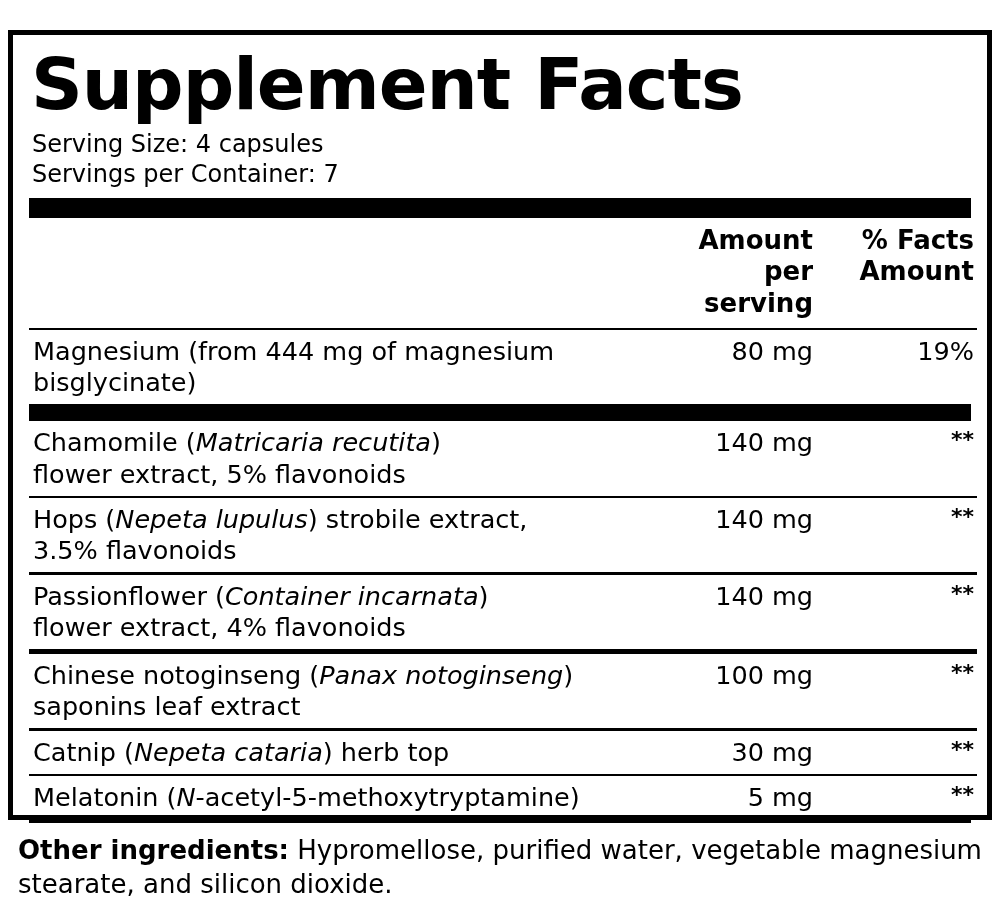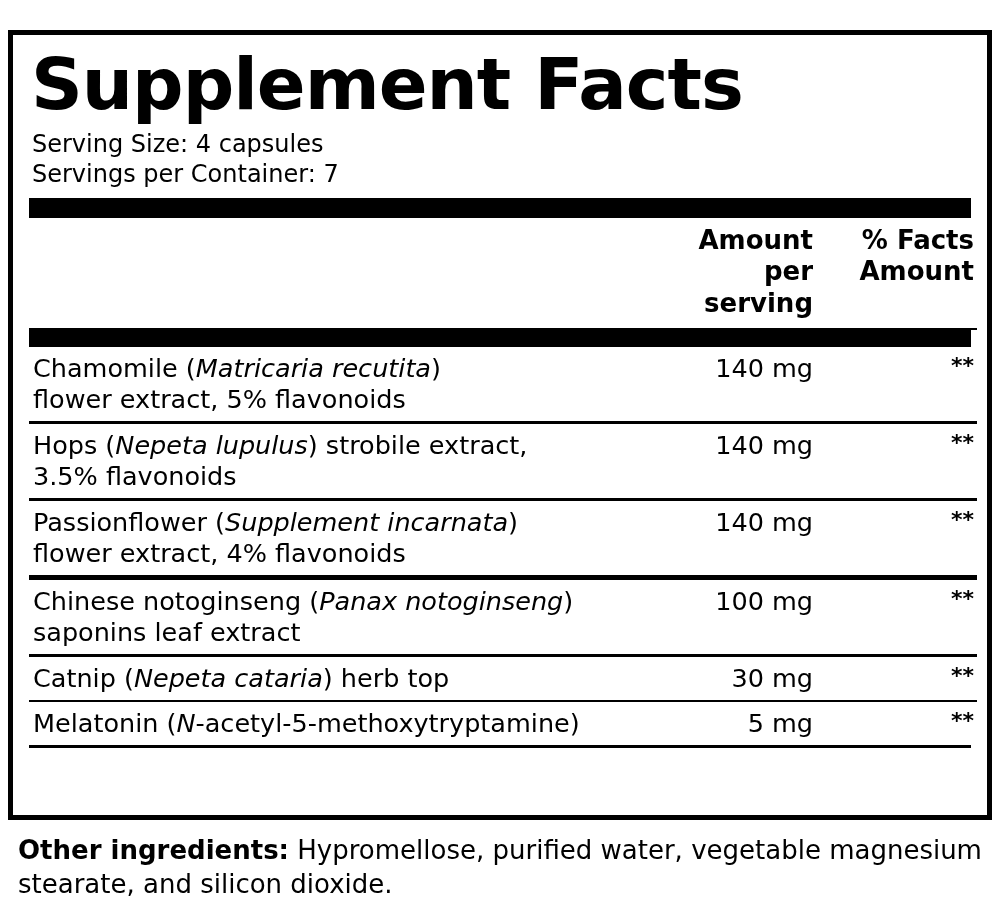--- a/index.html
+++ b/index.html
@@ -151,20 +151,25 @@
           <td class="hdr hdr-dv">
             <span>% Facts</span><br>
             <span>Amount</span>
           </td>
         </tr>
         <tr class="sep">
           <td colspan="3">
               <div class="sep-line"></div>
             </td>
         </tr>
+        <tr>
+          <td class="row-name">Magnesium (from 444 mg of magnesium bisglycinate)</td>
+          <td class="row-amt">80 mg</td>
+          <td class="row-dv">19%</td>
+        </tr>
       </tbody>
     </table>
 
     <div class="rule-thick-2"></div>
 
     <table class="facts" id="herb-table">
       <colgroup>
         <col class="col-name">
           <col class="col-amt">
           <col class="col-dv">
@@ -184,21 +189,21 @@
             <td class="row-name">Hops (<i>Nepeta lupulus</i>) strobile extract,<br>3.5% flavonoids</td>
             <td class="row-amt">140 mg</td>
             <td class="row-dv stars">**</td>
           </tr>
           <tr class="sep">
             <td colspan="3">
               <div class="sep-line"></div>
             </td>
           </tr>
           <tr>
-            <td class="row-name">Passionflower (<i>Supplement incarnata</i>)<br>flower extract, 4% flavonoids</td>
+            <td class="row-name">Passionflower (<i>Container incarnata</i>)<br>flower extract, 4% flavonoids</td>
             <td class="row-amt">140 mg</td>
             <td class="row-dv stars">**</td>
           </tr>
           <tr class="sep">
             <td colspan="3">
               <div class="sep-line"></div>
             </td>
           </tr>
           <tr class="sep">
             <td colspan="3">

